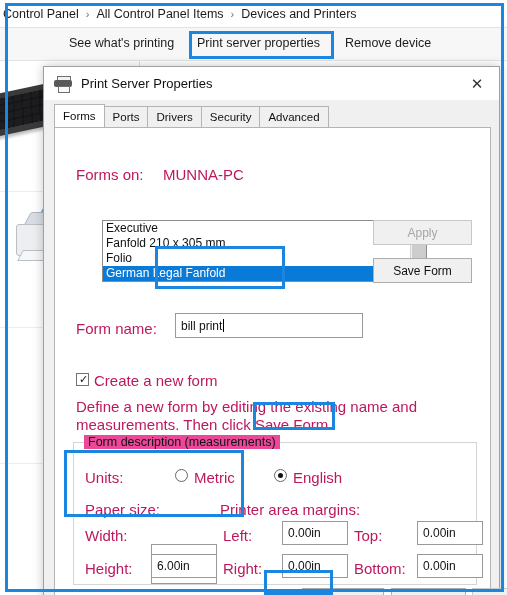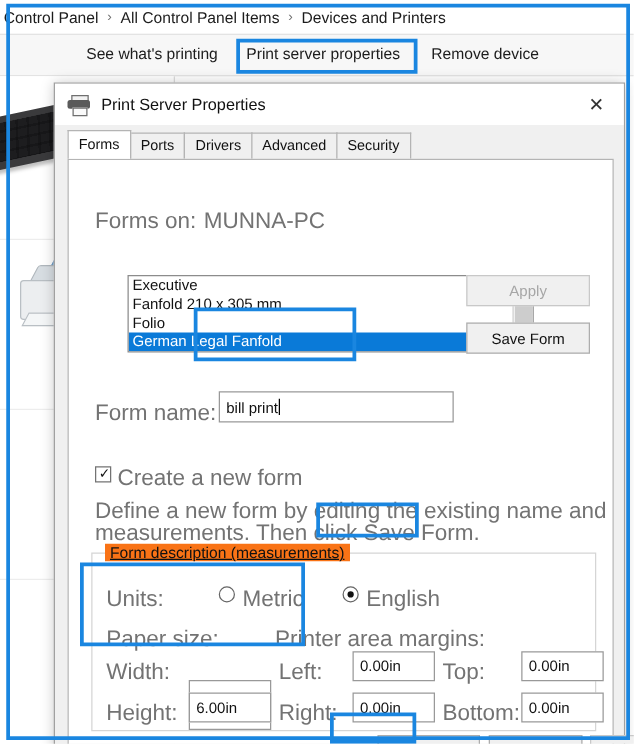--- a/index.html
+++ b/index.html
@@ -227,22 +227,22 @@
     left: 10px; top: 27px;
     width: 437px;
     height: 485px;
     background: #ffffff;
     border: 1px solid #b4b4b4;
     box-sizing: border-box;
   }
 
   .lbl {
     position: absolute;
-    font-size: 18px;
-    color: #737373;
+    font-size: 15px;
+    color: #be185d;
     white-space: nowrap;
   }
 
   
   #forms-listbox {
     position: absolute;
     left: 47px; top: 92px;
     width: 325px; height: 62px;
     background: #ffffff;
     border: 1px solid #8c8c8c;
@@ -337,26 +337,25 @@
   #grp-desc {
     position: absolute;
     left: 18px; top: 314px;
     width: 404px; height: 143px;
     border: 1px solid #d5d5d5;
     box-sizing: border-box;
   }
   #grp-desc-title {
     position: absolute;
     left: 10px; top: -8px;
-    background: #f97316;
+    background: #ec4899;
     padding: 0 4px;
     font-size: 12.5px;
     color: #111;
     white-space: nowrap;
-    text-decoration: underline;
   }
 
   .radio {
     position: absolute;
     width: 13px; height: 13px;
     border: 1px solid #666;
     border-radius: 50%;
     box-sizing: border-box;
     background: #fff;
   }
@@ -431,22 +430,22 @@
     <span id="dlg-title-text">Print Server Properties</span>
     <div id="dlg-close">✕</div>
   </div>
 
   <div id="dlg-body">
 
     <div id="tabstrip">
       <div class="tab active">Forms</div>
       <div class="tab">Ports</div>
       <div class="tab">Drivers</div>
+      <div class="tab">Security</div>
       <div class="tab">Advanced</div>
-      <div class="tab">Security</div>
     </div>
 
     <div id="tab-panel">
 
       <span class="lbl" style="left:21px; top:38px;">Forms on:</span>
       <span class="lbl" style="left:108px; top:38px;">MUNNA-PC</span>
 
       <div id="forms-listbox">
         <div class="lb-item">Executive</div>
         <div class="lb-item">Fanfold 210 x 305 mm</div>

